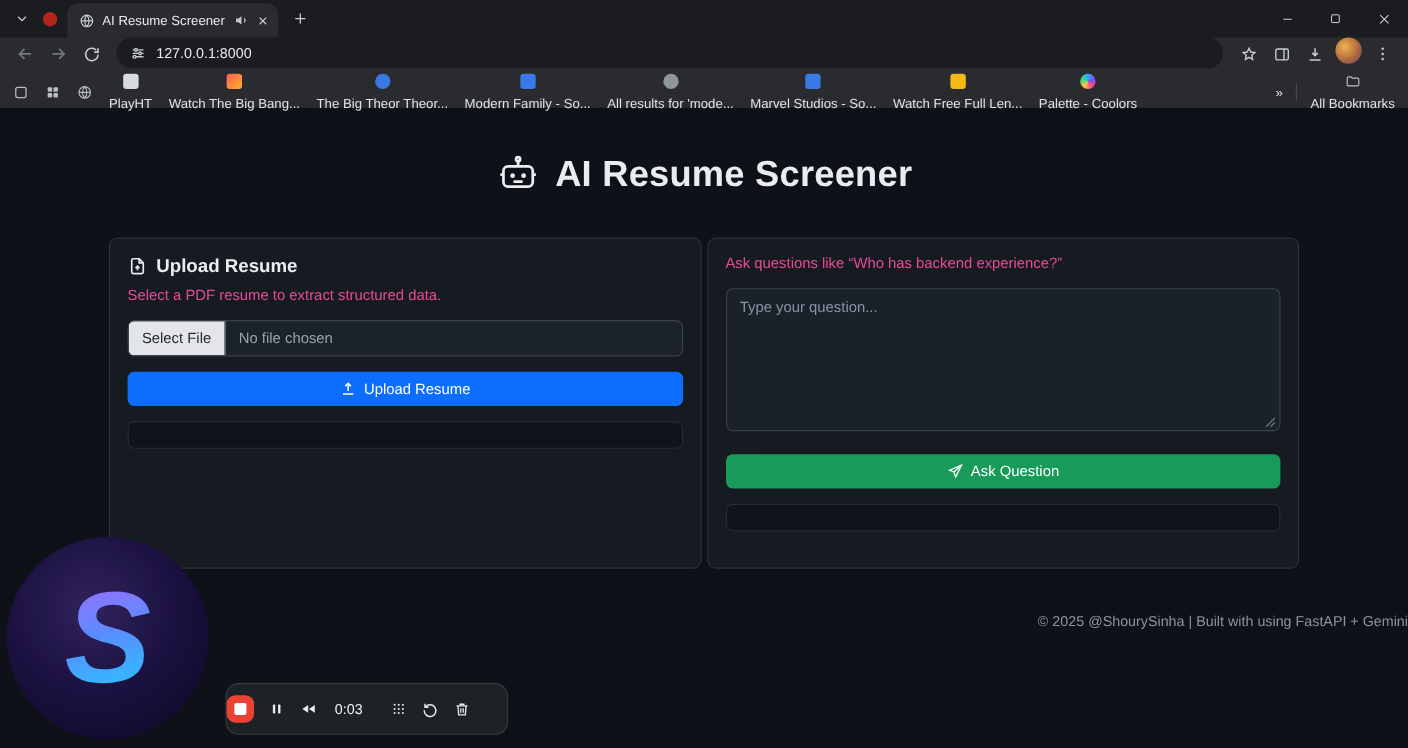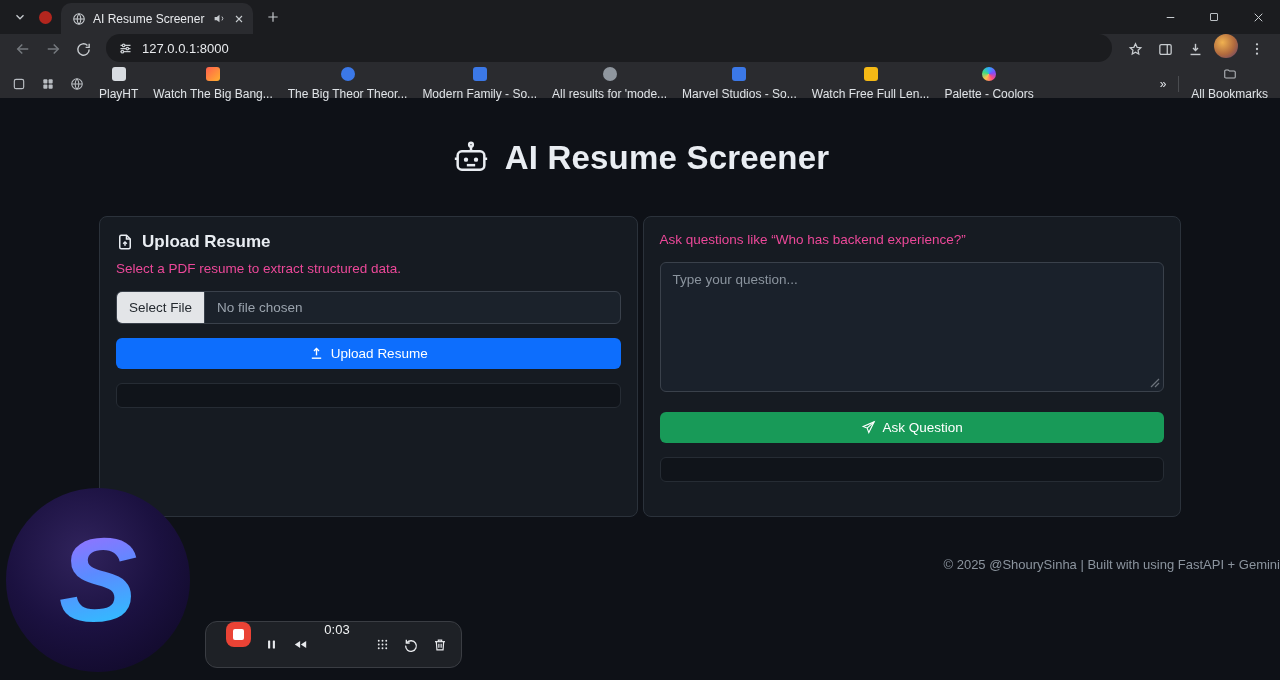--- a/index.html
+++ b/index.html
@@ -72,21 +72,21 @@
   
   .webcam { position:absolute; left:6px; top:488px; width:184px; height:184px; border-radius:50%;
     background:radial-gradient(circle at 42% 35%, #30235c 0%, #1b1140 48%, #0d0722 100%);
     display:flex; align-items:center; justify-content:center; overflow:hidden; z-index:20; }
   .logo-s { font-size:118px; font-weight:bold; font-style:italic; line-height:1;
     background:linear-gradient(165deg, #a36bff 5%, #5b8bff 45%, #26c9ff 95%);
     -webkit-background-clip:text; background-clip:text; color:transparent; }
 
   .recorder { position:absolute; left:205px; top:621px; width:257px; height:47px;
     background:#1e2126; border:1px solid #3a3d43; border-radius:12px; z-index:30;
-    display:flex; padding:0 20px; gap:13px; }
+    display:flex; align-items:center; padding:0 0; gap:13px; }
   .rec-ctrl { background:none; border:none; color:#e8eaed; display:flex; align-items:center; justify-content:center; padding:0; }
   .stop { width:25px; height:25px; border-radius:8px; background:#ea4335; position:relative; flex:none; }
   .stop::after { content:""; position:absolute; inset:7px; background:#ffffff; border-radius:2px; }
   .rec-time { font-size:13px; color:#f1f3f4; min-width:30px; text-align:center; }
   .rec-gap { margin-left:10px; }
 </style>
 </head>
 <body>
 
 <div class="tabstrip">

